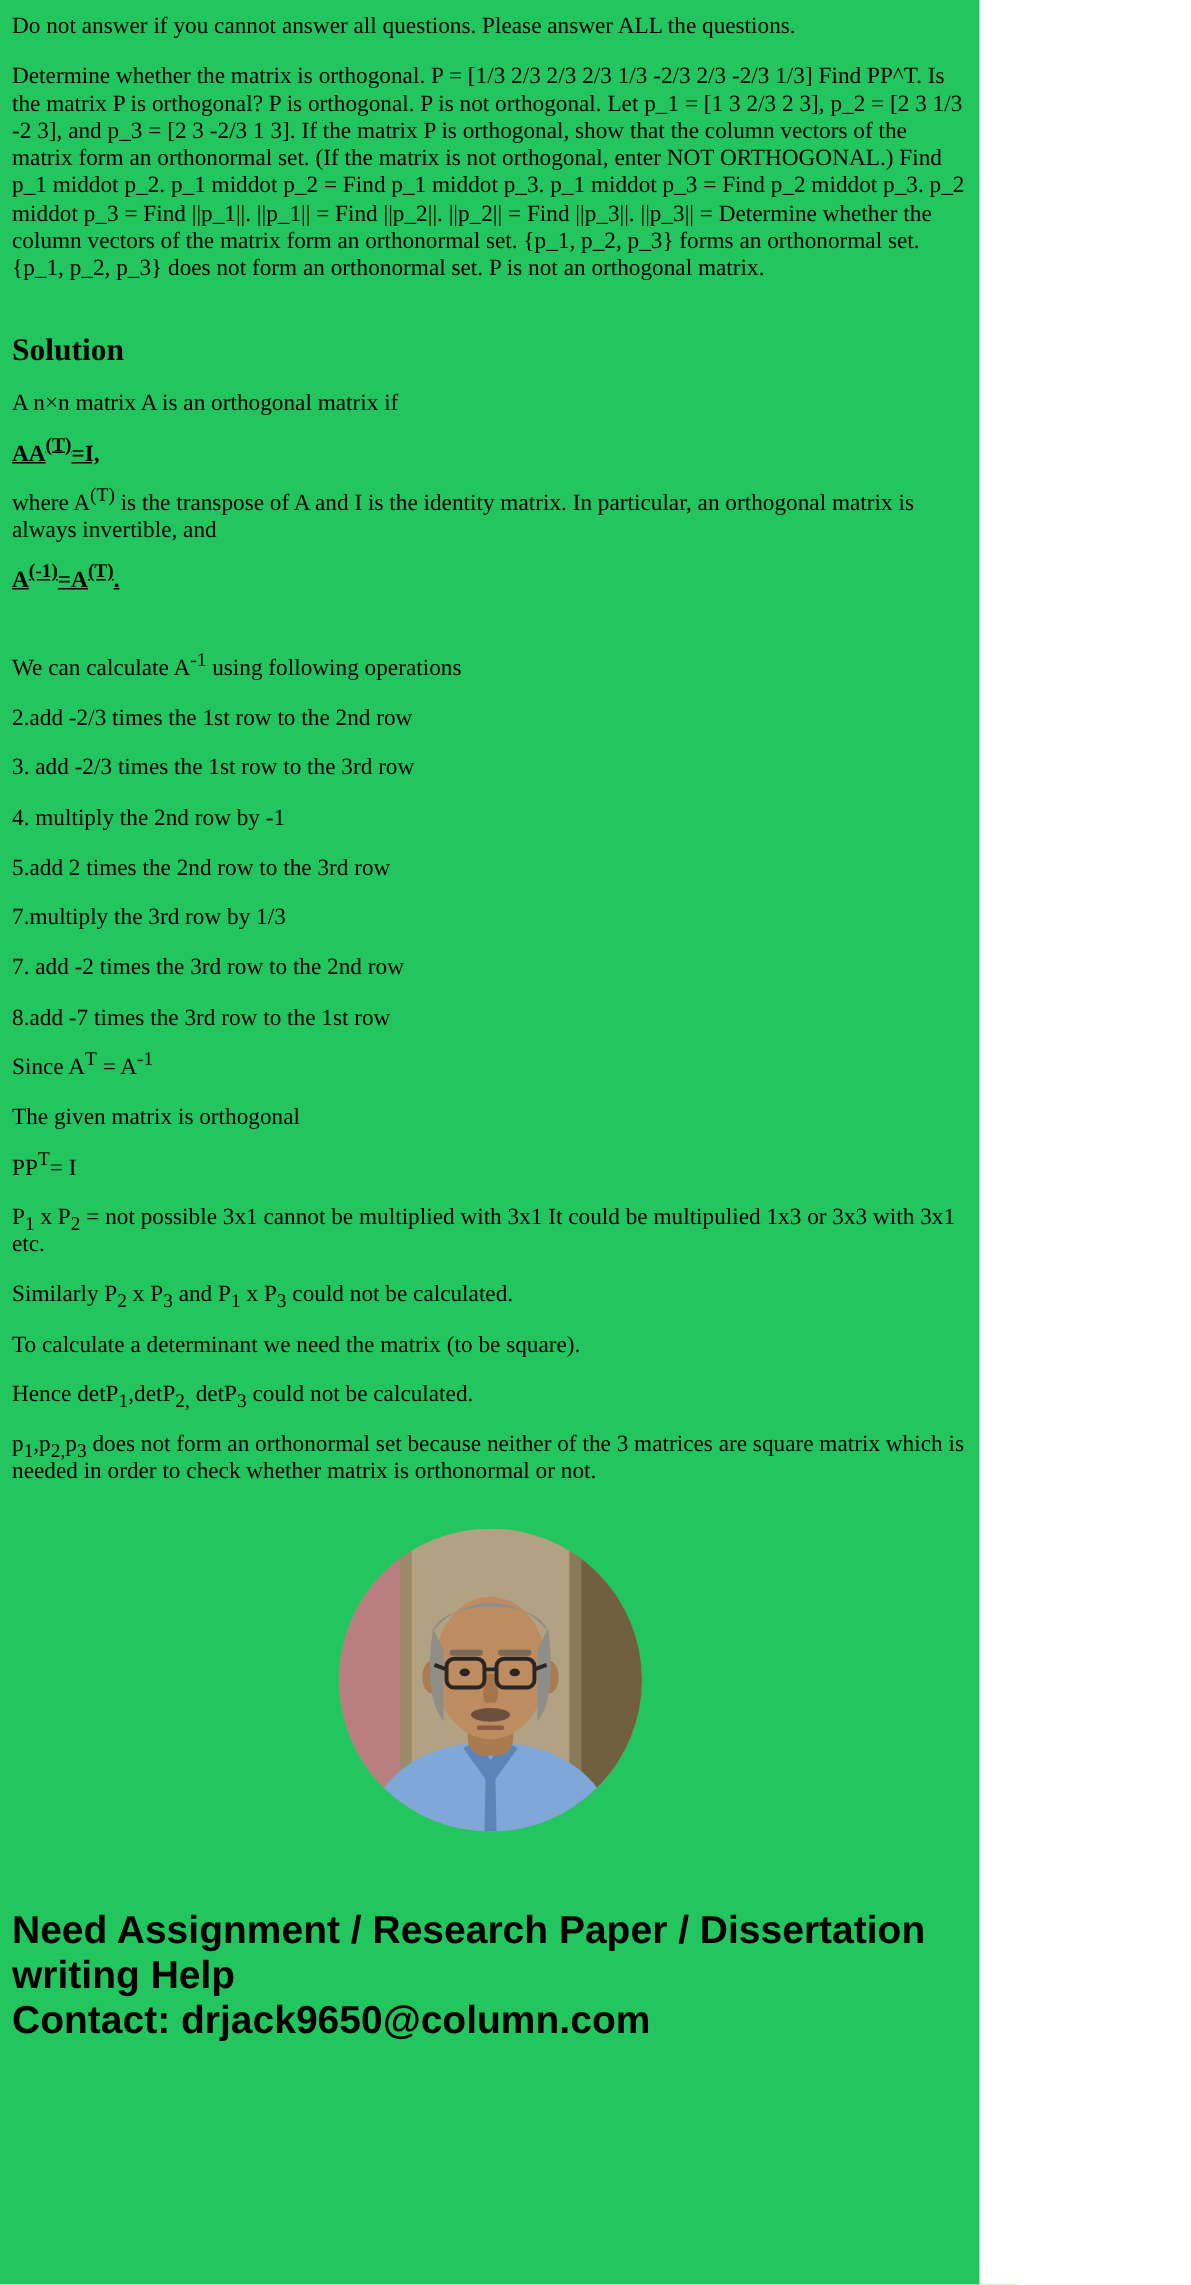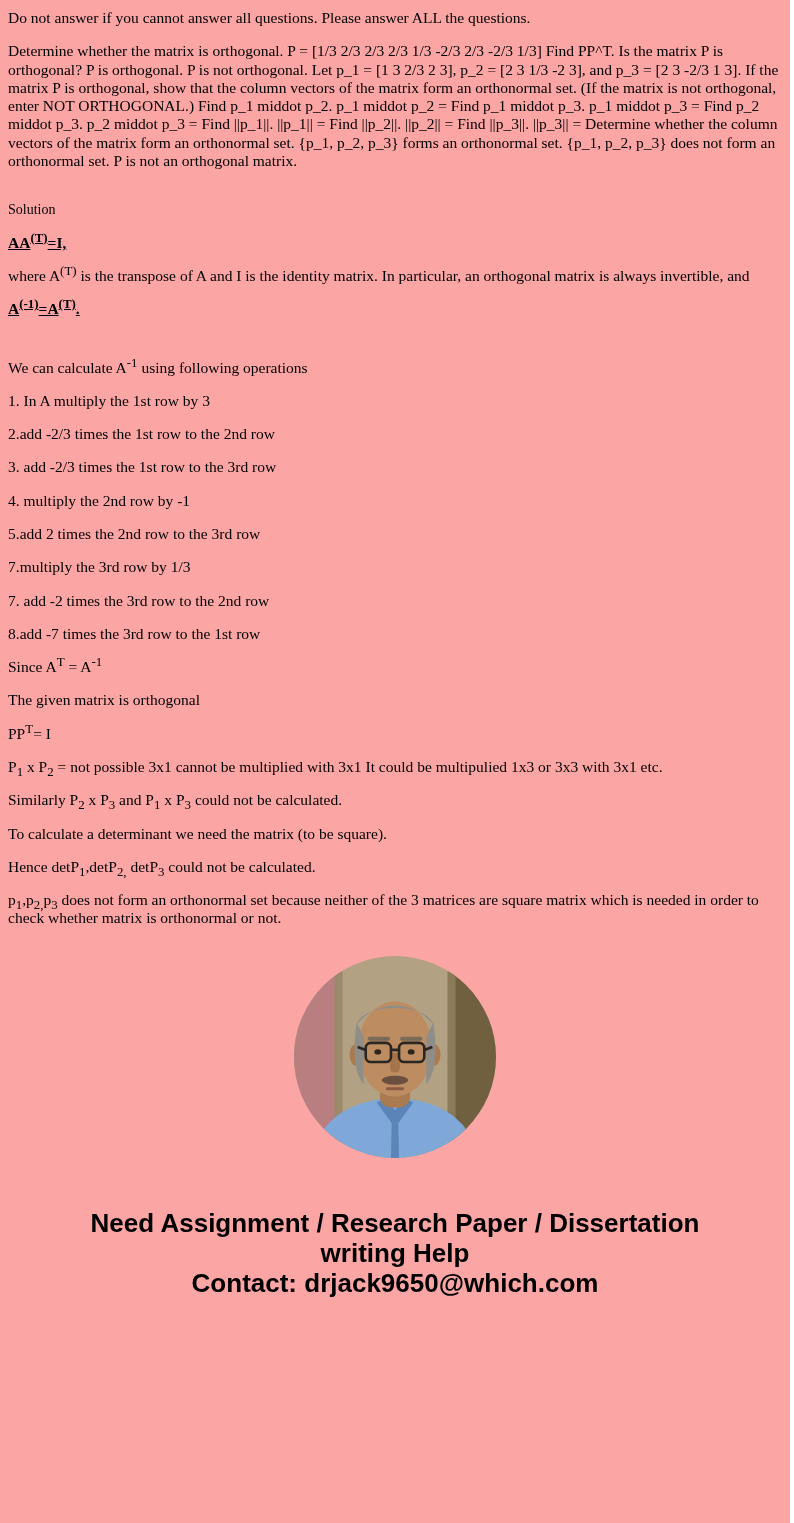--- a/index.html
+++ b/index.html
@@ -1,82 +1,82 @@
 <!DOCTYPE html>
 <html><head>
 <meta charset="utf-8">
 <style>
   html, body { margin: 0; padding: 0; background: #ffffff; }
   .page {
-    width: 790px;
+    width: 653px;
     min-height: 1523px;
     box-sizing: border-box;
     padding: 9px 8px 30px 8px;
-    background: #fca5a5;
+    background: #22c55e;
     color: #000000;
     font-family: "Liberation Serif", serif;
     font-size: 15.5px;
     line-height: 1.18;
   }
   .page p { margin: 15px 0; }
   .page p.first { margin-top: 0; }
   h2.solution-heading {
-    font-size: 14px;
-    font-weight: normal;
+    font-size: 21px;
+    font-weight: bold;
     margin: 32px 0 15px 0;
     font-family: "Liberation Serif", serif;
   }
   .b { font-weight: bold; text-decoration: underline; }
   sup, sub { line-height: 0; }
   .matrix-gap { height: 10px; }
   .avatar-wrap {
     display: flex;
     justify-content: center;
     margin-top: 28px;
   }
   .avatar {
     width: 202px;
     height: 202px;
     display: block;
   }
   .footer {
     margin-top: 50px;
-    text-align: center;
+    text-align: left;
     font-family: "Liberation Sans", sans-serif;
     font-weight: bold;
     font-size: 26px;
     line-height: 1.16;
     color: #000000;
   }
 </style>
 </head>
 <body>
 
 <div class="page">
 
   <p class="first">Do not answer if you cannot answer all questions. Please answer ALL the questions.</p>
 
   <p>Determine whether the matrix is orthogonal. P = [1/3 2/3 2/3 2/3 1/3 -2/3 2/3 -2/3 1/3] Find PP^T. Is the matrix P is orthogonal? P is orthogonal. P is not orthogonal. Let p_1 = [1 3 2/3 2 3], p_2 = [2 3 1/3 -2 3], and p_3 = [2 3 -2/3 1 3]. If the matrix P is orthogonal, show that the column vectors of the matrix form an orthonormal set. (If the matrix is not orthogonal, enter NOT ORTHOGONAL.) Find p_1 middot p_2. p_1 middot p_2 = Find p_1 middot p_3. p_1 middot p_3 = Find p_2 middot p_3. p_2 middot p_3 = Find ||p_1||. ||p_1|| = Find ||p_2||. ||p_2|| = Find ||p_3||. ||p_3|| = Determine whether the column vectors of the matrix form an orthonormal set. {p_1, p_2, p_3} forms an orthonormal set. {p_1, p_2, p_3} does not form an orthonormal set. P is not an orthogonal matrix.</p>
 
   <h2 class="solution-heading">Solution</h2>
 
+  <p>A n×n matrix A is an orthogonal matrix if</p>
 
   <p><span class="b">AA</span><sup class="b">(T)</sup><span class="b">=I,</span></p>
 
   <p><span>where A</span><sup>(T)</sup><span> is the transpose of A and I is the identity matrix. In particular, an orthogonal matrix is always invertible, and</span></p>
 
   <p><span class="b">A</span><sup class="b">(-1)</sup><span class="b">=A</span><sup class="b">(T)</sup><span class="b">.</span></p>
 
 
   <div class="matrix-gap"></div>
 
 
   <p><span>We can calculate A</span><sup>-1</sup><span> using following operations</span></p>
 
-  <p>1. In A multiply the 1st row by 3</p>
   <p>2.add -2/3 times the 1st row to the 2nd row</p>
   <p>3. add -2/3 times the 1st row to the 3rd row</p>
   <p>4. multiply the 2nd row by -1</p>
   <p>5.add 2 times the 2nd row to the 3rd row</p>
   <p>7.multiply the 3rd row by 1/3</p>
   <p>7. add -2 times the 3rd row to the 2nd row</p>
   <p>8.add -7 times the 3rd row to the 1st row</p>
 
   <p><span>Since A</span><sup>T</sup><span> = A</span><sup>-1</sup></p>
 
@@ -137,16 +137,16 @@
           <ellipse cx="83" cy="95" rx="3.4" ry="2.6" fill="#2d2420"></ellipse>
           <ellipse cx="116" cy="95" rx="3.4" ry="2.6" fill="#2d2420"></ellipse>
         </g>
       </g>
     </svg>
   </div>
 
   <div class="footer">
     <div>Need Assignment / Research Paper / Dissertation</div>
     <div>writing Help</div>
-    <div>Contact: drjack9650@which.com</div>
+    <div>Contact: drjack9650@column.com</div>
   </div>
 
 </div>
 
 </body></html>

